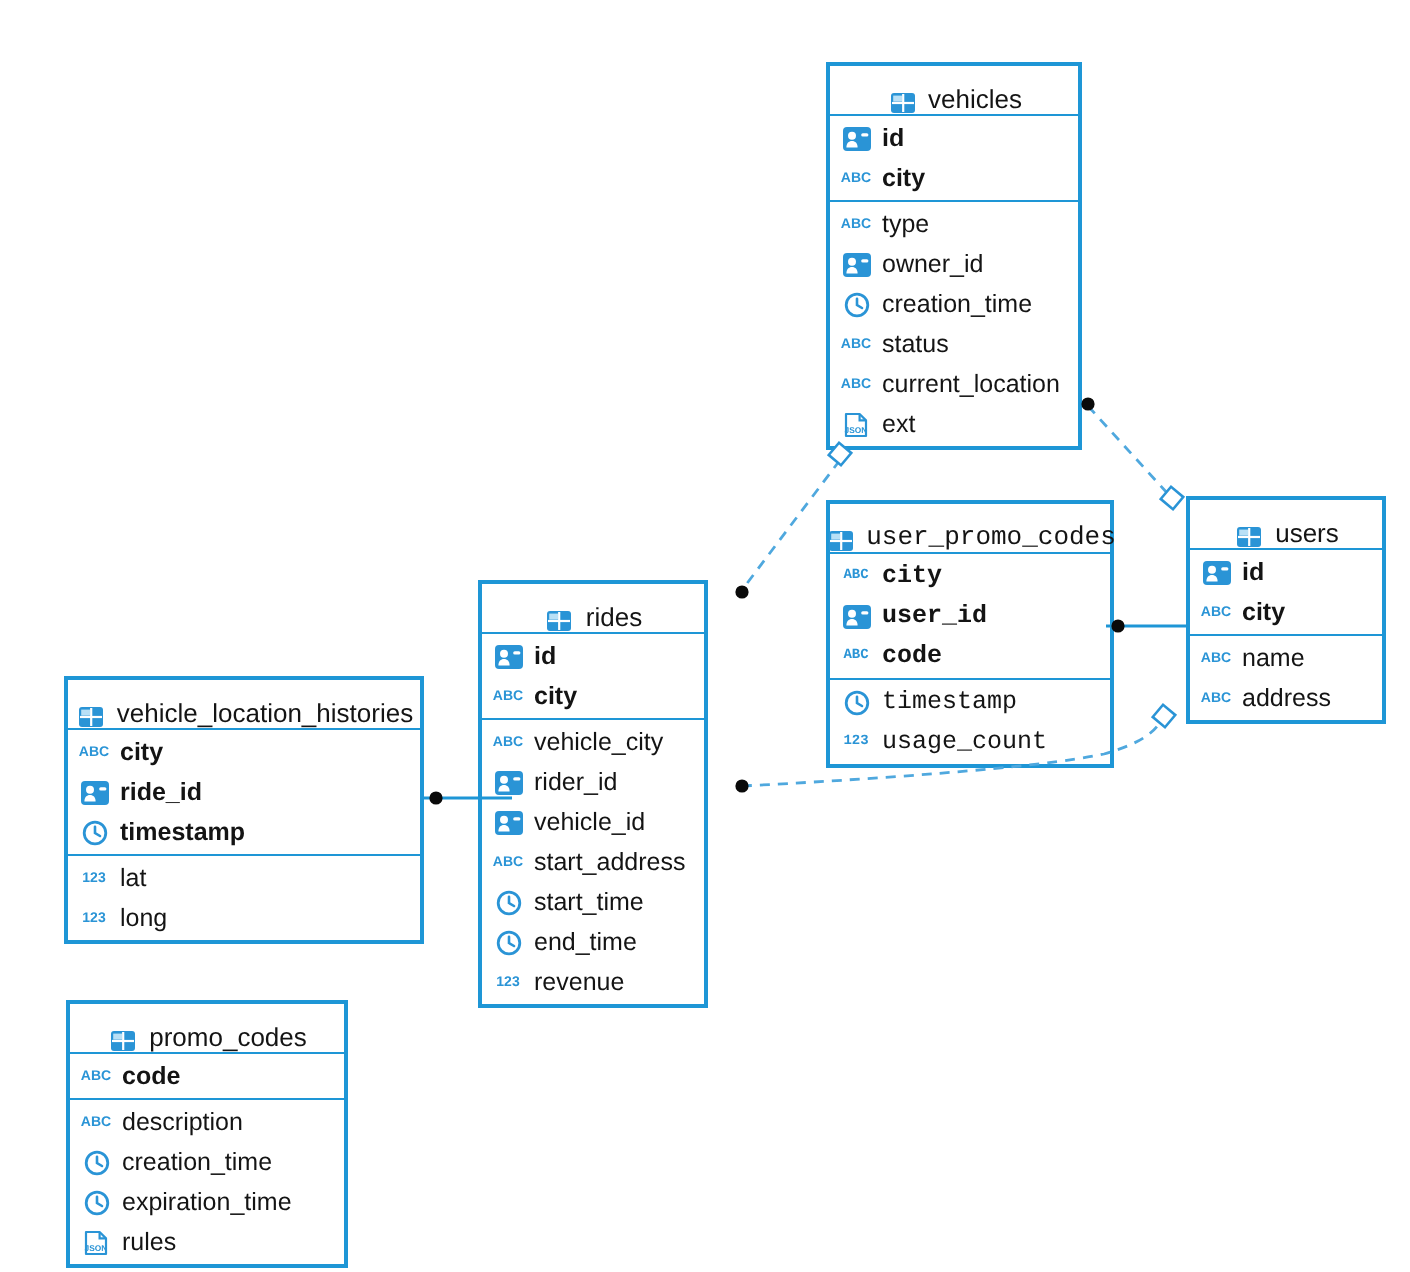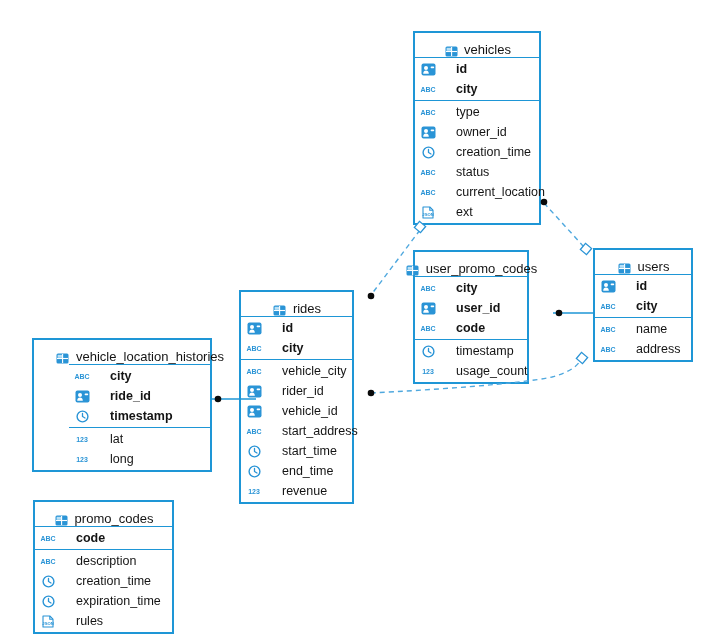--- a/index.html
+++ b/index.html
@@ -4,21 +4,21 @@
 <style>
   html,body{margin:0;padding:0;background:#ffffff;}
   #canvas{position:relative;width:705px;height:636px;background:#ffffff;overflow:hidden;
           font-family:"Liberation Sans",sans-serif;color:#141414;}
   .table{position:absolute;box-sizing:border-box;background:#fff;border:2px solid #1e96d6;z-index:2;}
   .thead{height:25px;box-sizing:border-box;display:flex;align-items:flex-end;justify-content:center;
          gap:5px;border-bottom:1.5px solid #1e96d6;font-size:13px;white-space:nowrap;}
   .tkeys{padding:1px 0;}
   .tfields{border-top:1.5px solid #1e96d6;padding:1px 0;}
   .row{height:20px;display:flex;align-items:center;gap:5px;padding:0 5px;font-size:12.5px;white-space:nowrap;}
-  .row .label{line-height:20px;margin-left:15px;}
+  .row .label{line-height:20px;}
   .row.key .label{font-weight:700;}
   .icon{width:16px;min-width:16px;display:flex;align-items:center;justify-content:center;}
   .glyph{font-size:7px;font-weight:700;color:#2a94d6;letter-spacing:0;}
   #wires{position:absolute;left:0;top:0;z-index:3;pointer-events:none;}
   .hiddendefs{position:absolute;width:0;height:0;overflow:hidden;}
 </style>
 </head>
 <body>
 
 <svg class="hiddendefs" aria-hidden="true">
@@ -128,21 +128,21 @@
         <span class="icon">
             <svg width="12" height="13">
               <use href="#sym-json"></use>
             </svg>
           </span>
         <span class="label">ext</span>
       </div>
     </div>
   </div>
 
-  <div class="table" style="left:413px;top:250px;width:116px;">
+  <div class="table" style="left:413px;top:250px;width:144px;font-family:Liberation Mono, monospace;">
     <div class="thead">
       <span class="icon">
           <svg width="13" height="11">
             <use href="#sym-table"></use>
           </svg>
         </span>
       <span>user_promo_codes</span>
     </div>
     <div class="tkeys">
       <div class="row key">
@@ -277,21 +277,21 @@
           </span>
         <span class="label">end_time</span>
       </div>
       <div class="row">
         <span class="icon glyph">123</span>
         <span class="label">revenue</span>
       </div>
     </div>
   </div>
 
-  <div class="table" style="left:32px;top:338px;width:180px;padding-left:35px;">
+  <div class="table" style="left:32px;top:338px;width:180px;">
     <div class="thead">
       <span class="icon">
           <svg width="13" height="11">
             <use href="#sym-table"></use>
           </svg>
         </span>
       <span>vehicle_location_histories</span>
     </div>
     <div class="tkeys">
       <div class="row key">

